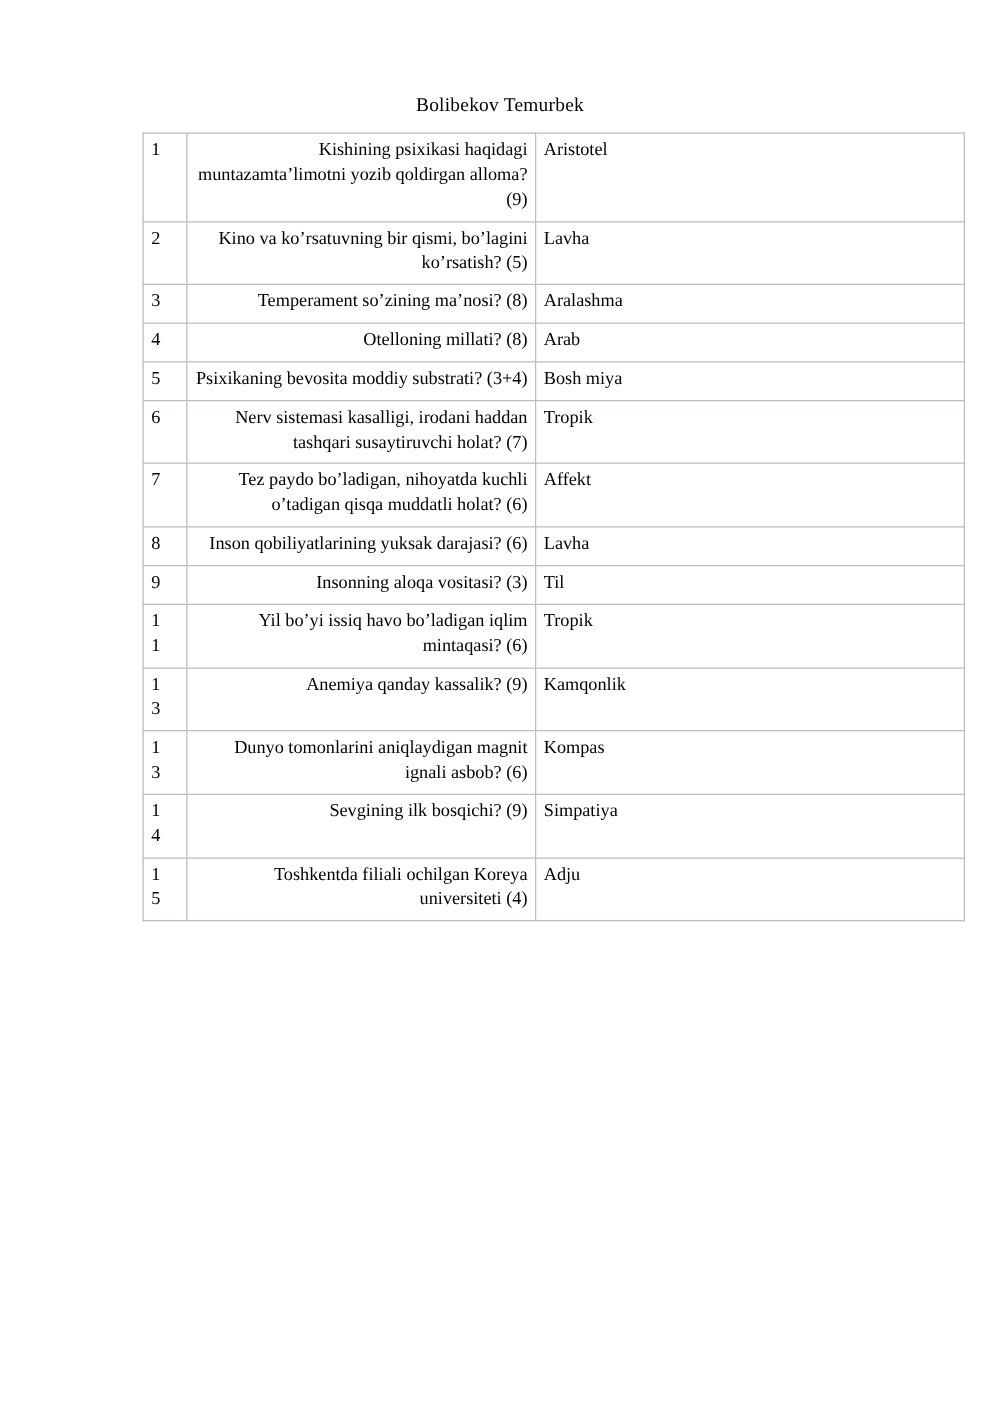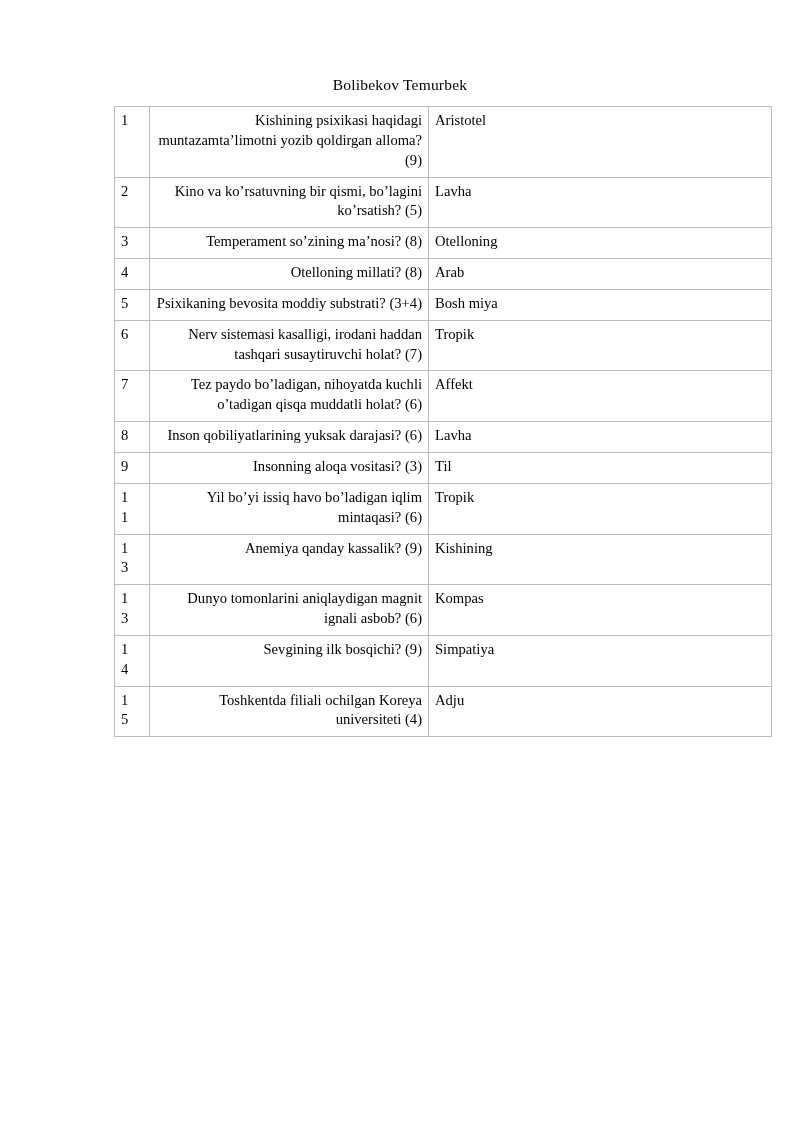--- a/index.html
+++ b/index.html
@@ -90,21 +90,21 @@
           </td>
         <td class="col-q">Kino va ko’rsatuvning bir qismi, bo’lagini ko’rsatish? (5)</td>
         <td class="col-a">Lavha</td>
       </tr>
 
       <tr>
         <td class="col-num">
             <span class="num-inner">3</span>
           </td>
         <td class="col-q">Temperament so’zining  ma’nosi? (8)</td>
-        <td class="col-a">Otelloning</td>
+        <td class="col-a">Aralashma</td>
       </tr>
 
       <tr>
         <td class="col-num">
             <span class="num-inner">4</span>
           </td>
         <td class="col-q">Otelloning millati? (8)</td>
         <td class="col-a">Arab</td>
       </tr>
 
@@ -155,21 +155,21 @@
           </td>
         <td class="col-q">Yil bo’yi issiq havo bo’ladigan iqlim mintaqasi? (6)</td>
         <td class="col-a">Tropik</td>
       </tr>
 
       <tr>
         <td class="col-num">
             <span class="num-inner">13</span>
           </td>
         <td class="col-q">Anemiya qanday kassalik? (9)</td>
-        <td class="col-a">Kishining</td>
+        <td class="col-a">Kamqonlik</td>
       </tr>
 
       <tr>
         <td class="col-num">
             <span class="num-inner">13</span>
           </td>
         <td class="col-q">Dunyo tomonlarini aniqlaydigan magnit ignali asbob? (6)</td>
         <td class="col-a">Kompas</td>
       </tr>
 

